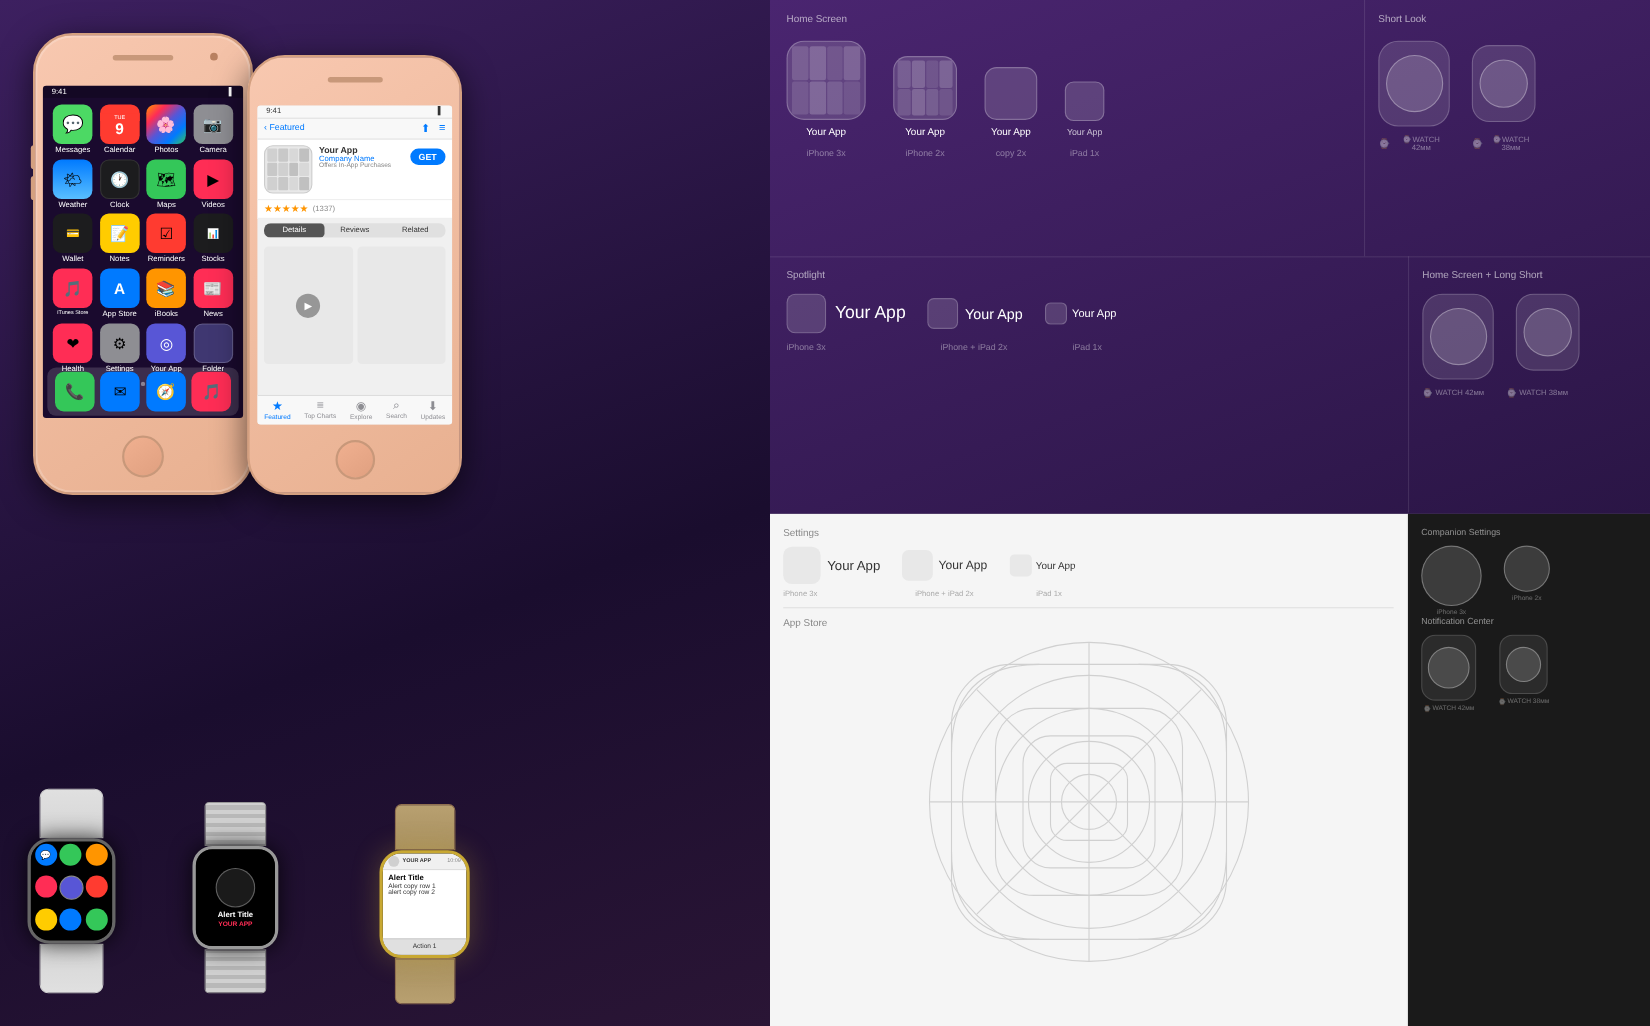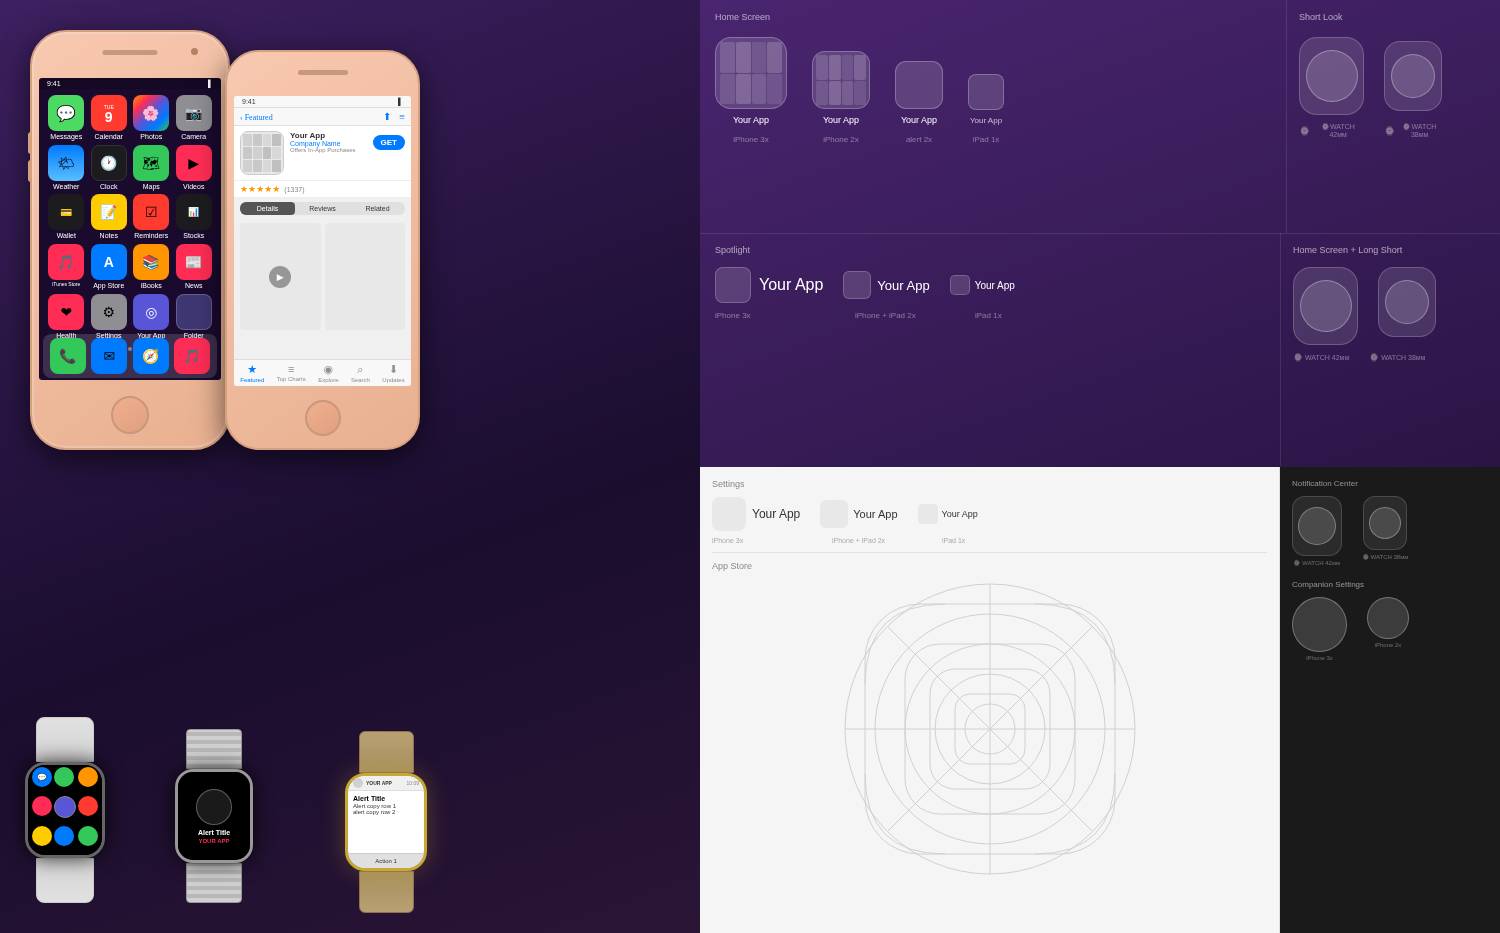--- a/index.html
+++ b/index.html
@@ -250,21 +250,21 @@
     <div style="position:relative;width:195px;height:400px;border-radius:34px;background:linear-gradient(145deg,#f8c8b0,#e8b090);border:2px solid #d4a080;box-shadow:0 8px 30px rgba(0,0,0,0.6);">
       <div style="position:absolute;top:18px;left:50%;transform:translateX(-50%);width:50px;height:5px;background:#c8987a;border-radius:3px;"></div>
 
       <div style="position:absolute;top:44px;left:7px;right:7px;bottom:62px;background:#f0f0f0;overflow:hidden;border-radius:3px;">
 
         <div style="display:flex;justify-content:space-between;padding:2px 8px;font-size:7px;color:#333;background:#f8f8f8;border-bottom:1px solid #ddd;">
           <span>9:41</span>
           <span>▌</span>
         </div>
 
-        <div style="background:#f8f8f8;border-bottom:1px solid #ddd;padding:3px 6px;display:flex;align-items:flex-end;justify-content:space-between;font-family:Liberation Serif, serif;">
+        <div style="background:#f8f8f8;border-bottom:1px solid #ddd;padding:3px 6px;display:flex;align-items:flex-start;justify-content:space-between;">
           <span style="color:#007AFF;font-size:8px;">‹ <span>Featured</span></span>
           <div style="display:flex;gap:8px;">
             <span style="color:#007AFF;font-size:10px;">⬆</span>
             <span style="color:#007AFF;font-size:10px;">≡</span>
           </div>
         </div>
 
         <div style="display:flex;padding:5px 6px;gap:6px;background:white;border-bottom:1px solid #eee;">
           <div style="width:44px;height:44px;border-radius:8px;background:#e8e8e8;border:1px solid #ccc;flex-shrink:0;display:grid;grid-template-columns:repeat(4,1fr);gap:1px;padding:2px;">
             <div style="background:#d0d0d0;border-radius:1px;"></div>
@@ -458,26 +458,26 @@
 
         <div style="display:flex;flex-direction:column;align-items:center;gap:6px;">
           <div style="width:36px;height:36px;background:rgba(255,255,255,0.15);border-radius:8px;border:1px solid rgba(255,255,255,0.25);"></div>
           <div style="font-size:8px;color:rgba(255,255,255,0.7);text-align:center;">Your App</div>
         </div>
       </div>
 
       <div style="display:flex;gap:25px;align-items:center;padding-left:0;">
         <div style="font-size:8px;color:rgba(255,255,255,0.4);width:72px;text-align:center;">iPhone 3x</div>
         <div style="font-size:8px;color:rgba(255,255,255,0.4);width:58px;text-align:center;">iPhone 2x</div>
-        <div style="font-size:8px;color:rgba(255,255,255,0.4);width:48px;text-align:center;">alert 2x</div>
+        <div style="font-size:8px;color:rgba(255,255,255,0.4);width:48px;text-align:center;">copy 2x</div>
         <div style="font-size:8px;color:rgba(255,255,255,0.4);width:36px;text-align:center;">iPad 1x</div>
       </div>
     </div>
 
-    <div style="position:absolute;top:0;right:0;width:214px;height:233px;padding:12px;border-left:1px solid rgba(255,255,255,0.1);">
+    <div style="position:absolute;top:0;right:0;width:260px;height:233px;padding:12px;border-left:1px solid rgba(255,255,255,0.1);">
       <div style="font-size:9px;color:rgba(255,255,255,0.6);margin-bottom:15px;">Short Look</div>
 
       <div style="display:flex;gap:20px;margin-bottom:8px;align-items:center;">
 
         <div style="display:flex;flex-direction:column;align-items:center;gap:4px;">
           <div style="width:65px;height:78px;background:rgba(255,255,255,0.12);border-radius:18px;border:1px solid rgba(255,255,255,0.2);display:flex;align-items:center;justify-content:center;">
             <div style="width:52px;height:52px;border-radius:50%;background:rgba(255,255,255,0.15);border:1px solid rgba(255,255,255,0.3);"></div>
           </div>
         </div>
 
@@ -624,20 +624,36 @@
 
             <path d="M 275 195 Q 275 275 195 275" fill="none" stroke="#d0d0d0" stroke-width="1"></path>
 
             <path d="M 105 275 Q 25 275 25 195" fill="none" stroke="#d0d0d0" stroke-width="1"></path>
           </svg>
         </div>
       </div>
     </div>
 
     <div class="right-bottom-right">
+
+      <div>
+        <div style="font-size:8px;color:rgba(255,255,255,0.5);margin-bottom:8px;">Companion Settings</div>
+        <div style="display:flex;gap:20px;">
+
+          <div style="display:flex;flex-direction:column;align-items:center;gap:3px;">
+            <div style="width:55px;height:55px;border-radius:50%;background:rgba(255,255,255,0.15);border:1px solid rgba(255,255,255,0.3);"></div>
+            <div style="font-size:6px;color:rgba(255,255,255,0.35);">iPhone 3x</div>
+          </div>
+
+          <div style="display:flex;flex-direction:column;align-items:center;gap:3px;">
+            <div style="width:42px;height:42px;border-radius:50%;background:rgba(255,255,255,0.15);border:1px solid rgba(255,255,255,0.3);"></div>
+            <div style="font-size:6px;color:rgba(255,255,255,0.35);">iPhone 2x</div>
+          </div>
+        </div>
+      </div>
 
       <div style="margin-bottom:14px;">
         <div style="font-size:8px;color:rgba(255,255,255,0.5);margin-bottom:8px;">Notification Center</div>
         <div style="display:flex;gap:20px;margin-bottom:5px;">
 
           <div style="display:flex;flex-direction:column;align-items:center;gap:3px;">
             <div style="width:50px;height:60px;background:rgba(255,255,255,0.08);border-radius:13px;border:1px solid rgba(255,255,255,0.15);display:flex;align-items:center;justify-content:center;">
               <div style="width:38px;height:38px;border-radius:50%;background:rgba(255,255,255,0.15);border:1px solid rgba(255,255,255,0.3);"></div>
             </div>
             <div style="font-size:6px;color:rgba(255,255,255,0.35);display:flex;align-items:center;gap:1px;">
@@ -650,31 +666,15 @@
             <div style="width:44px;height:54px;background:rgba(255,255,255,0.08);border-radius:12px;border:1px solid rgba(255,255,255,0.15);display:flex;align-items:center;justify-content:center;">
               <div style="width:32px;height:32px;border-radius:50%;background:rgba(255,255,255,0.15);border:1px solid rgba(255,255,255,0.3);"></div>
             </div>
             <div style="font-size:6px;color:rgba(255,255,255,0.35);display:flex;align-items:center;gap:1px;">
               <span>⌚</span>
                 <span>WATCH 38мм</span>
             </div>
           </div>
         </div>
       </div>
-
-      <div>
-        <div style="font-size:8px;color:rgba(255,255,255,0.5);margin-bottom:8px;">Companion Settings</div>
-        <div style="display:flex;gap:20px;">
-
-          <div style="display:flex;flex-direction:column;align-items:center;gap:3px;">
-            <div style="width:55px;height:55px;border-radius:50%;background:rgba(255,255,255,0.15);border:1px solid rgba(255,255,255,0.3);"></div>
-            <div style="font-size:6px;color:rgba(255,255,255,0.35);">iPhone 3x</div>
-          </div>
-
-          <div style="display:flex;flex-direction:column;align-items:center;gap:3px;">
-            <div style="width:42px;height:42px;border-radius:50%;background:rgba(255,255,255,0.15);border:1px solid rgba(255,255,255,0.3);"></div>
-            <div style="font-size:6px;color:rgba(255,255,255,0.35);">iPhone 2x</div>
-          </div>
-        </div>
-      </div>
     </div>
   </div>
 </div>
 
 </body></html>

